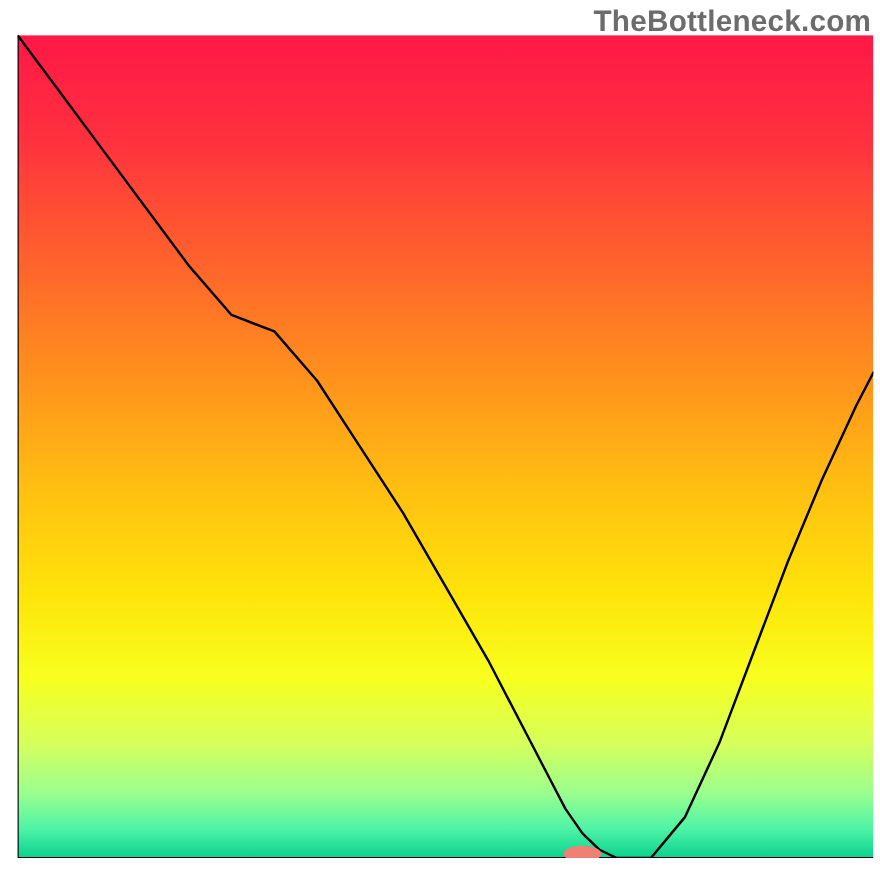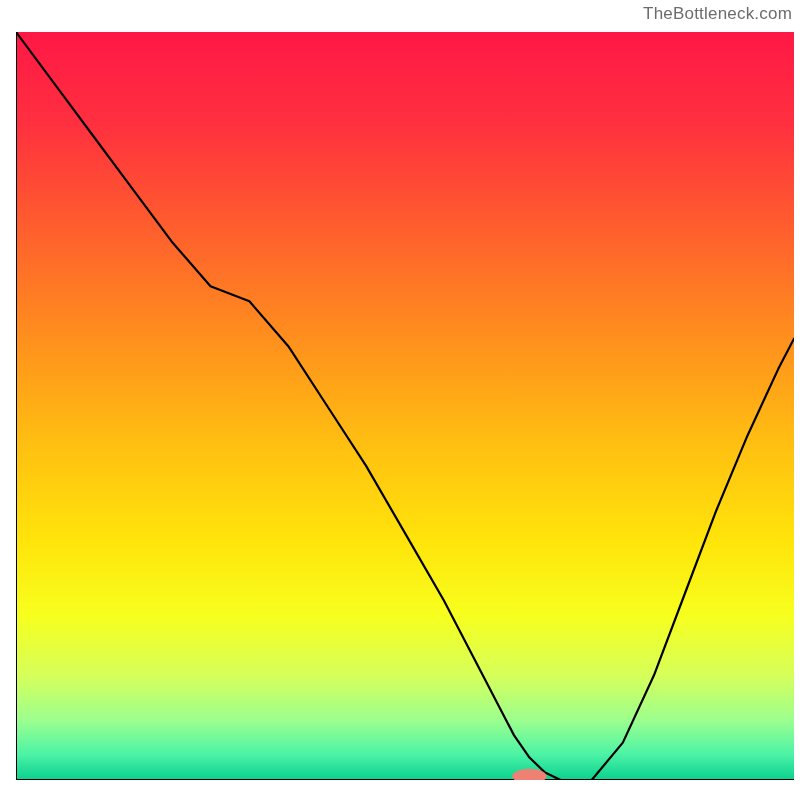--- a/index.html
+++ b/index.html
@@ -8,22 +8,22 @@
     width: 800px;
     height: 800px;
     background: #ffffff;
     font-family: Arial, Helvetica, sans-serif;
   }
   .wrap { position: relative; width: 800px; height: 800px; }
   .watermark {
     position: absolute;
     top: 4px; right: 8px;
     color: #6c6c6c;
-    font-size: 17px;
-    font-weight: 400;
+    font-size: 27px;
+    font-weight: 700;
     letter-spacing: 0.2px;
   }
   .chart {
     position: absolute;
     left: 16px; right: 6px; top: 32px; bottom: 20px;
   }
   svg { display: block; width: 100%; height: 100%; }
   .marker {
     fill: #ef8074;
     stroke: none;

